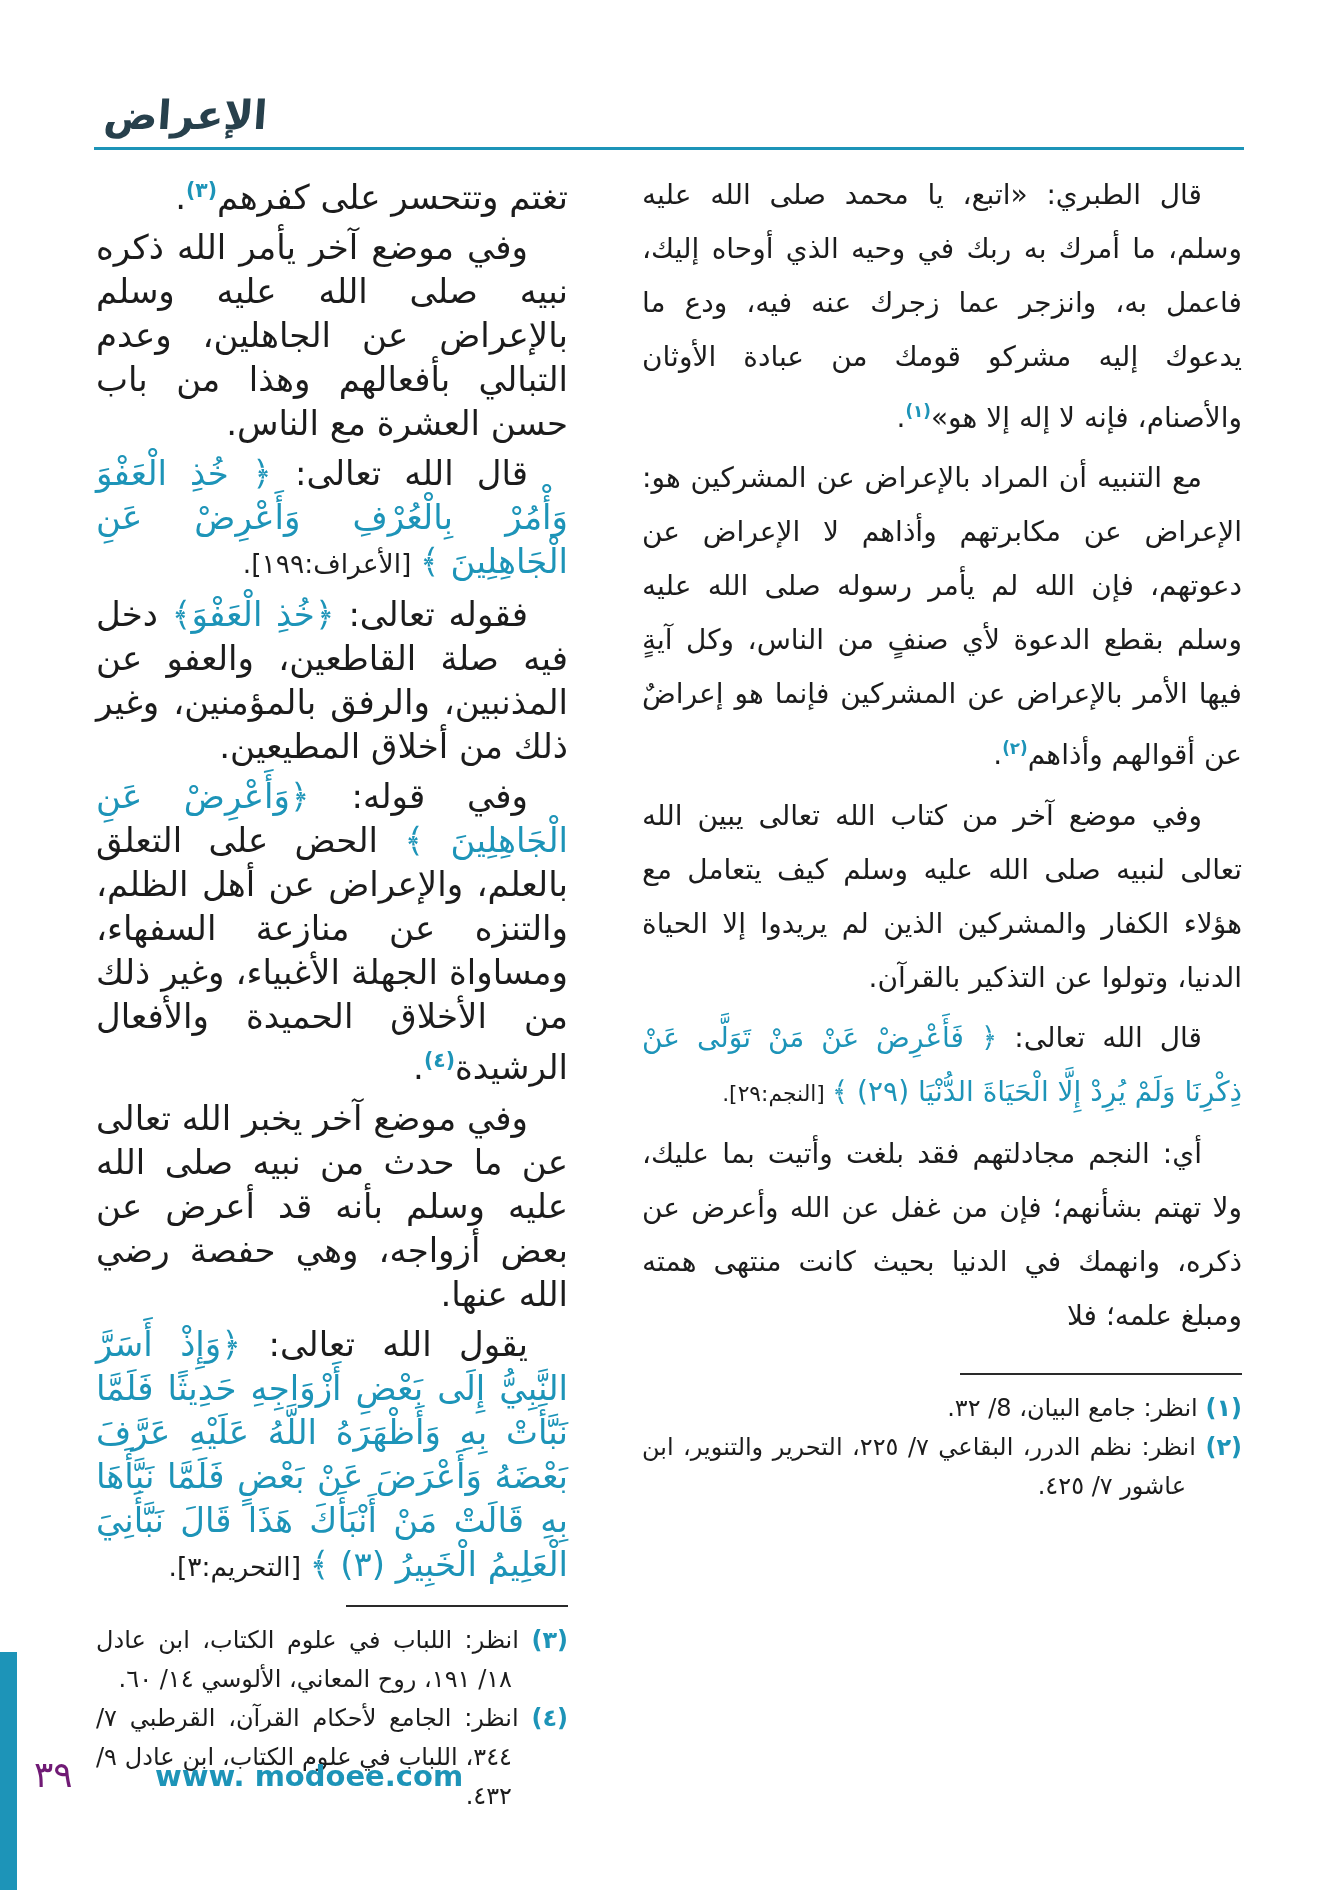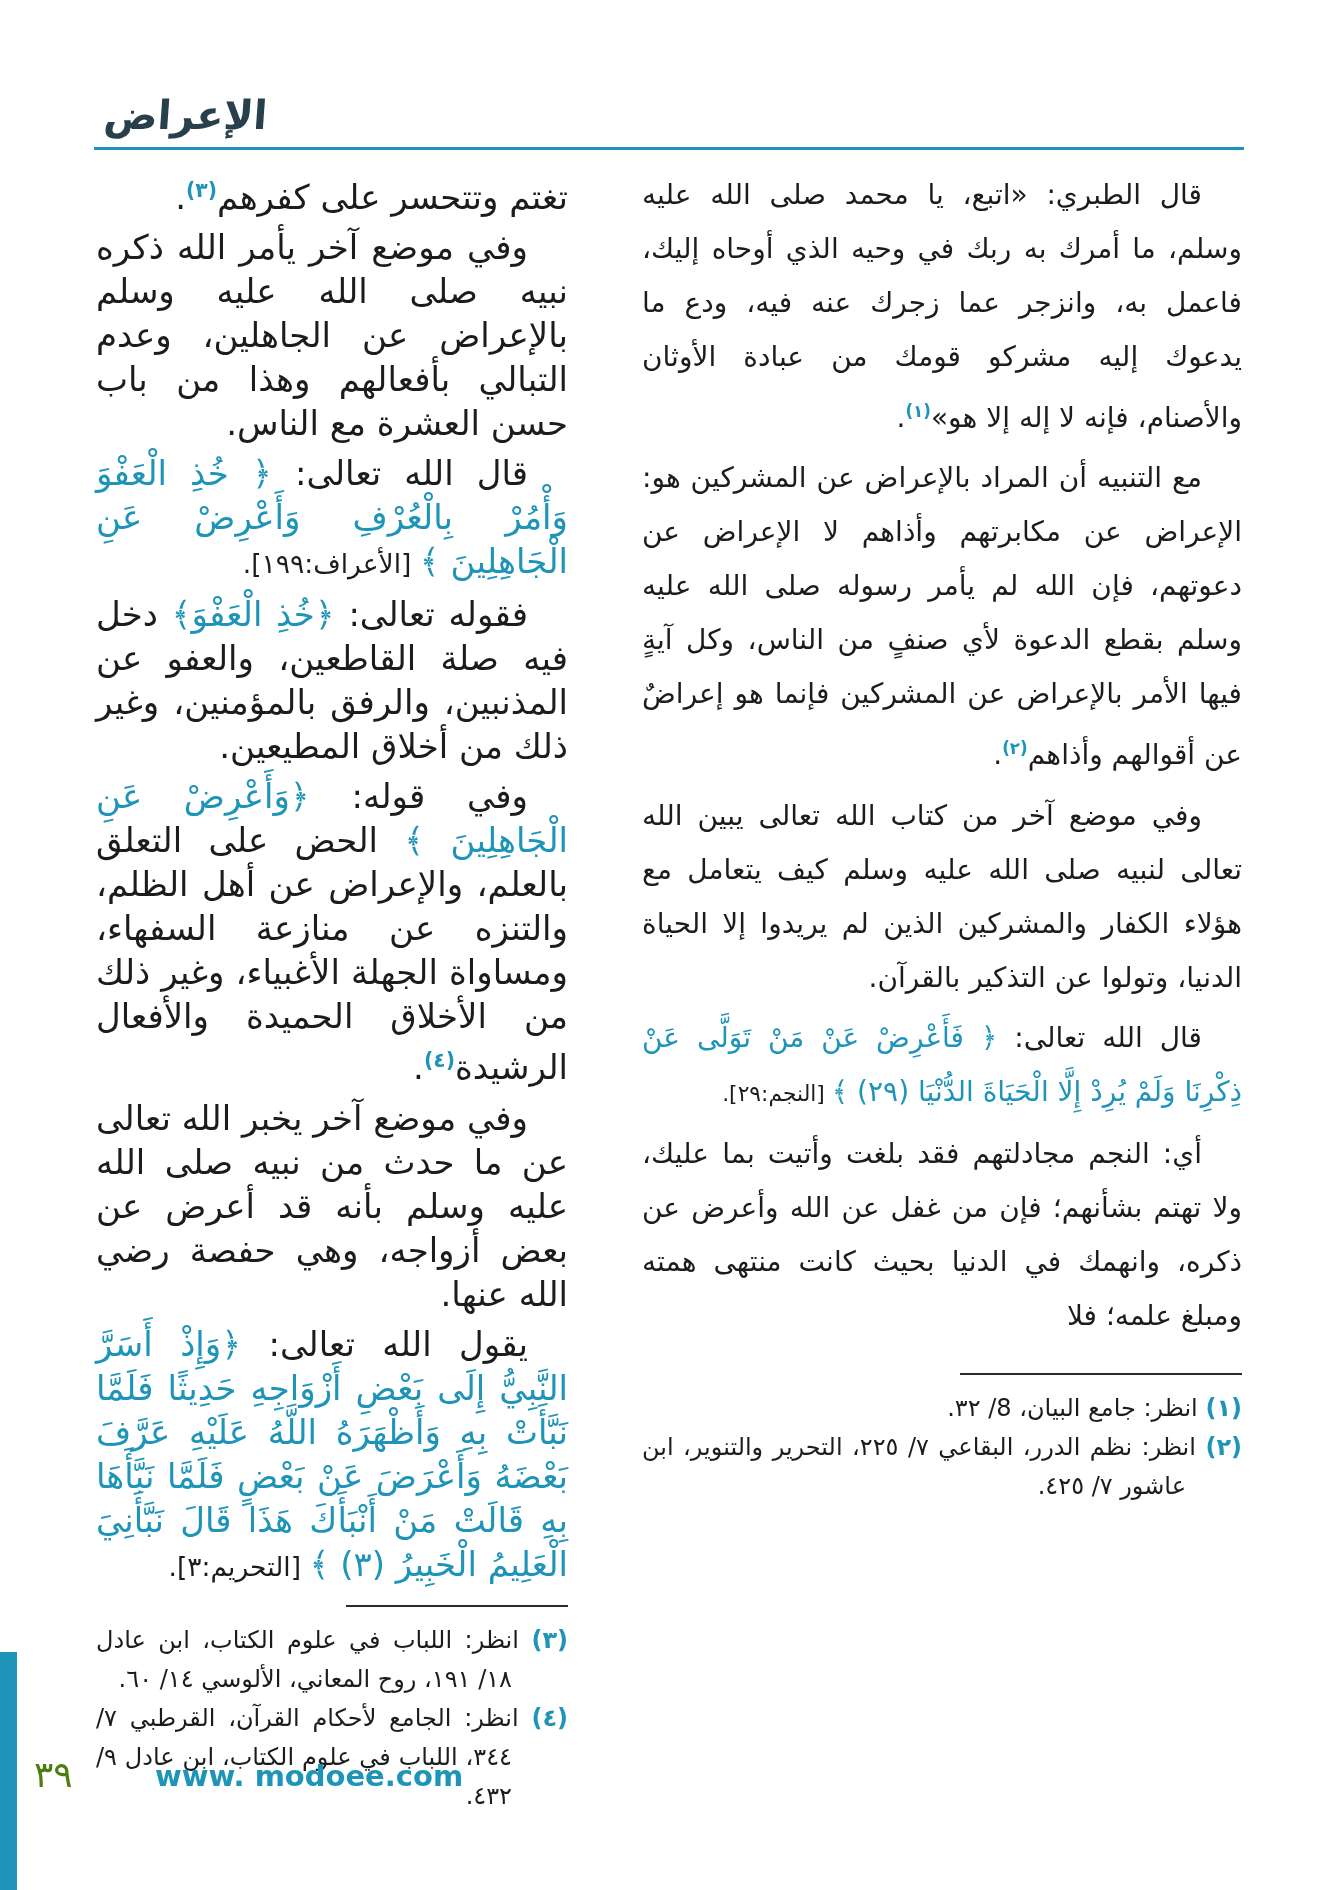--- a/index.html
+++ b/index.html
@@ -53,21 +53,21 @@
     padding-right:56px; text-indent:-56px; color:var(--ink);
   }
   .fn-num { color:var(--accent); font-weight:bold; }
   .fn-text { }
   
   .footer-bar {
     position:absolute; left:0; bottom:0; width:17px; height:238px;
     background:var(--accent);
   }
   .page-number {
-    position:absolute; left:34px; bottom:95px; font-size:36px; color:#4d7c0f;
+    position:absolute; left:34px; bottom:95px; font-size:36px; color:#701a75;
   }
   .site {
     position:absolute; left:148px; bottom:97px; font-size:29px;
     color:var(--accent); font-weight:bold; direction:ltr;margin-left:7px;
   }
 </style>
 </head>
 <body>
 
 <div class="page">

